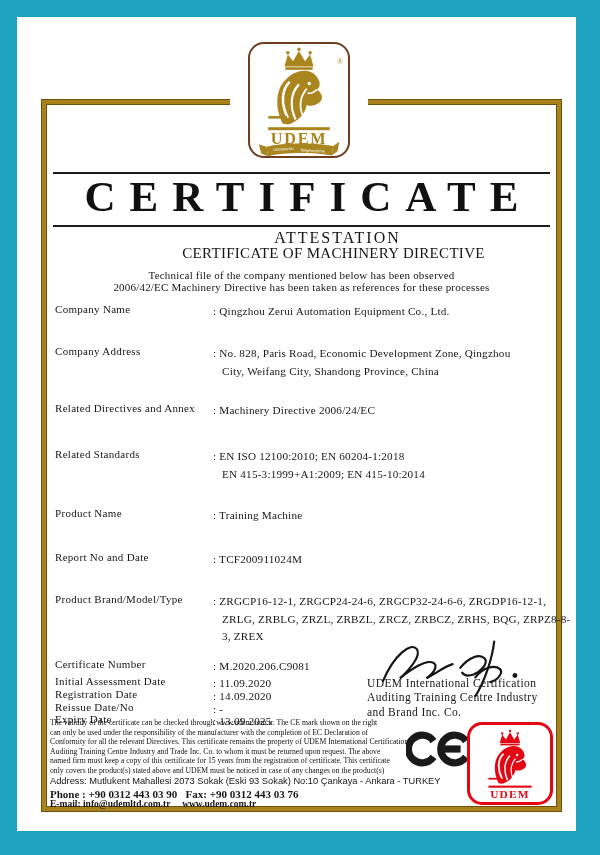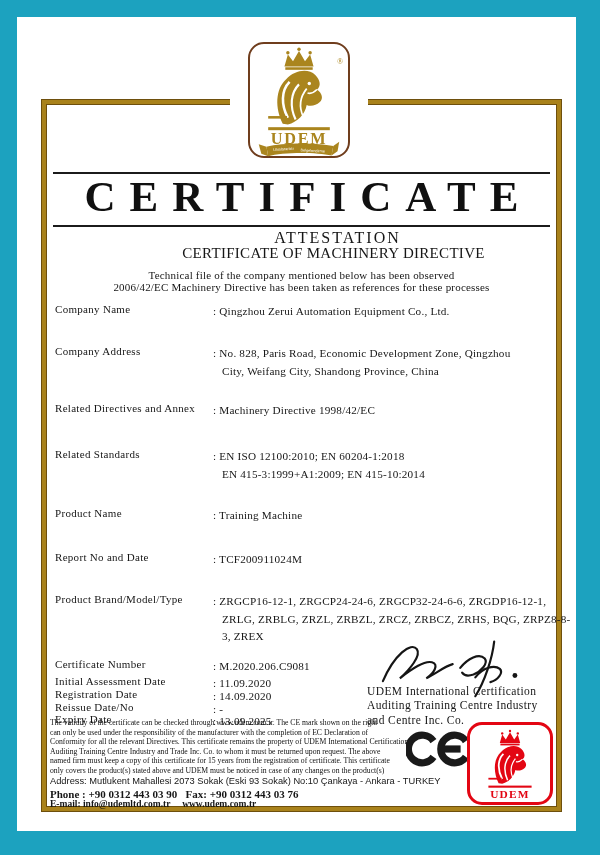--- a/index.html
+++ b/index.html
@@ -32,21 +32,21 @@
   .subtitle{position:absolute;left:24px;width:521px;top:228px;text-align:center;font-size:15px;letter-spacing:0.3px;margin-left:32px;}
   .note{position:absolute;left:24px;width:521px;text-align:center;font-size:11px;letter-spacing:0.2px;}
   
   .f-label{position:absolute;left:38px;font-size:11px;letter-spacing:0.3px;white-space:pre;}
   .f-value{
     position:absolute;left:196px;width:352px;font-size:11.2px;letter-spacing:0.2px;
     white-space:pre-line;line-height:17.5px;padding-left:9px;text-indent:-9px;
   }
   
   .sig-svg{position:absolute;left:352px;top:617px;}
-  .issuer-line{position:absolute;left:350px;font-size:11.5px;letter-spacing:0.4px;white-space:pre;margin-top:8px;}
+  .issuer-line{position:absolute;left:350px;font-size:11.5px;letter-spacing:0.4px;white-space:pre;}
   
   .fine-print{position:absolute;left:33px;top:701px;width:392px;font-size:7.7px;line-height:9.6px;white-space:pre-line;color:#111;}
   .addr{position:absolute;left:33px;top:759px;font-family:"Liberation Sans",sans-serif;font-weight:normal;font-size:9.3px;white-space:pre;}
   .phone{position:absolute;left:33px;top:771px;font-weight:bold;font-size:11px;white-space:pre;}
   .email{position:absolute;left:33px;top:782px;font-weight:bold;font-size:9.5px;white-space:pre;}
   
   .ce{position:absolute;left:389px;top:708px;}
   .logo-red{
     position:absolute;left:450px;top:705px;width:86px;height:83px;box-sizing:border-box;
     background:#fff;border:3px solid #E30613;border-radius:15px;
@@ -103,21 +103,21 @@
   <div class="note" style="top:264px">2006/42/EC Machinery Directive has been taken as references for these processes</div>
 
   <div class="f-label" style="top:286px">Company Name</div>
   <div class="f-value" style="top:286px">: Qingzhou Zerui Automation Equipment Co., Ltd.</div>
 
   <div class="f-label" style="top:328px">Company Address</div>
   <div class="f-value" style="top:328px">: No. 828, Paris Road, Economic Development Zone, Qingzhou
 City, Weifang City, Shandong Province, China</div>
 
   <div class="f-label" style="top:385px">Related Directives and Annex</div>
-  <div class="f-value" style="top:385px">: Machinery Directive 1998/42/EC</div>
+  <div class="f-value" style="top:385px">: Machinery Directive 2006/24/EC</div>
 
   <div class="f-label" style="top:431px">Related Standards</div>
   <div class="f-value" style="top:431px">: EN ISO 12100:2010; EN 60204-1:2018
 EN 415-3:1999+A1:2009; EN 415-10:2014</div>
 
   <div class="f-label" style="top:490px">Product Name</div>
   <div class="f-value" style="top:490px">: Training Machine</div>
 
   <div class="f-label" style="top:534px">Report No and Date</div>
   <div class="f-value" style="top:534px">: TCF200911024M</div>
@@ -145,21 +145,21 @@
     <g fill="none" stroke="#151515" stroke-width="2.3" stroke-linecap="round">
       <path d="M14 50 C26 22 44 8 50 16 C55 23 42 38 32 47 C46 36 58 28 66 30 C74 32 68 42 60 47 C70 42 80 34 88 32"></path>
       <path d="M96 36 C104 26 116 20 122 26 C126 31 118 40 110 43 C104 45 100 44 98 41"></path>
       <path d="M132 8 C130 26 122 50 112 66"></path>
       <path d="M112 46 C120 36 132 32 138 37 C142 41 136 49 128 51"></path>
     </g>
     <circle cx="154" cy="44" r="2.6" fill="#151515"></circle>
   </svg>
   <div class="issuer-line" style="top:660px">UDEM International Certification</div>
   <div class="issuer-line" style="top:674px">Auditing Training Centre Industry</div>
-  <div class="issuer-line" style="top:689px">and Centre Inc. Co.</div>
+  <div class="issuer-line" style="top:689px">and Brand Inc. Co.</div>
 
   <div class="fine-print">The validity of the certificate can be checked  through www.udem.com.tr. The CE mark shown on the right
 can only be used under the responsibility of the manufacturer with the completion of EC Declaration of
 Conformity for all the relevant Directives. This certificate remains the property of UDEM International Certification
 Auditing Training Centre Industry and Trade Inc. Co. to whom it must be returned upon request. The above
 named firm must keep a copy of this certificate for 15 years from the registration of certificate. This certificate
 only covers the product(s) stated above and UDEM must be noticed in case of any changes on the product(s)</div>
 
   <svg class="ce" width="66" height="48" viewBox="0 0 110 80">
     <g fill="none" stroke="#1a1a1a" stroke-width="12">

